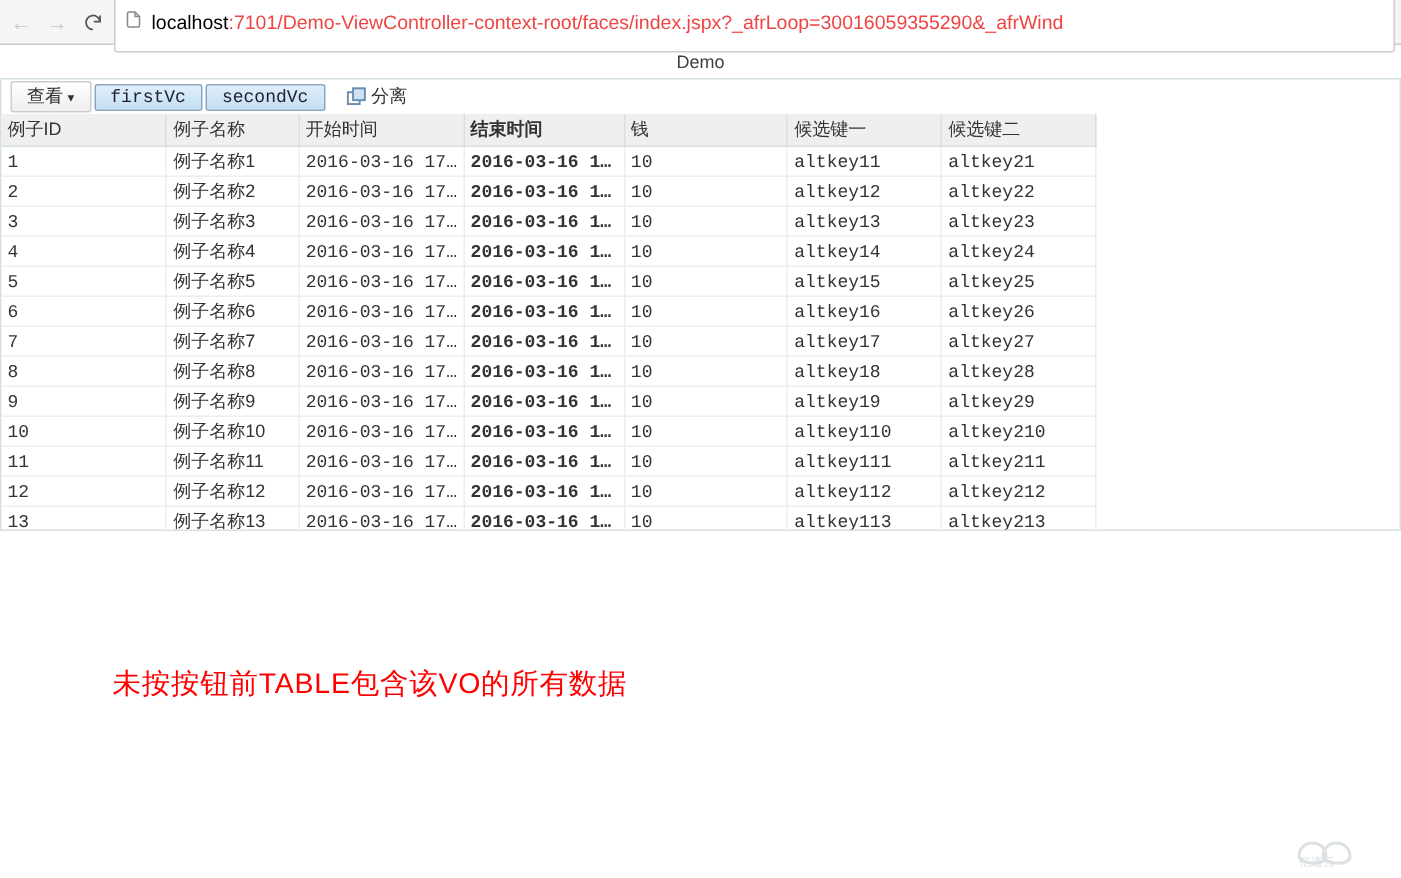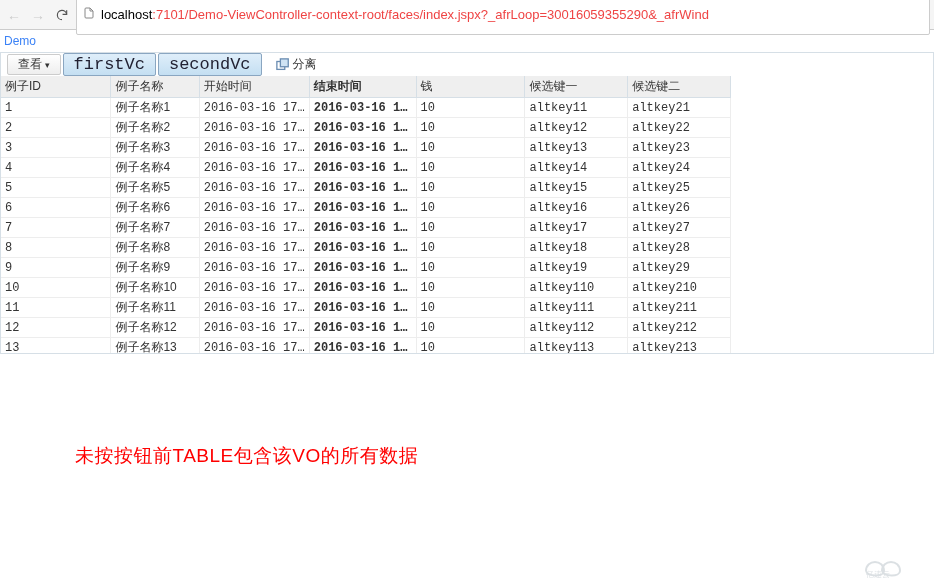--- a/index.html
+++ b/index.html
@@ -46,23 +46,24 @@
       font-size: 13px;
       color: #333;
       overflow: hidden;
       white-space: nowrap;
     }
     .url-host { font-weight: 400; color: #000; }
     .url-path { color: #ef4444; }
     .doc-icon { width:14px; margin-right:4px; color:#888; }
     
     .page-title {
-      color: #3b82f6;
+      color: #404040;
       font-size: 12px;
       padding: 4px 4px 4px 4px;
+      text-align: center;
     }
     .toolbar {
       display: flex;
       align-items: center;
       padding: 2px 6px;
       height: 24px;
       border: 1px solid #d6dfe6;
       border-bottom: none;
       background: #fff;
       gap: 2px;
@@ -81,21 +82,21 @@
     .dropdown-btn .caret { font-size: 9px; }
     .vc-btn {
       display: inline-flex;
       align-items: center;
       padding: 1px 10px;
       border: 1px solid #8aa6c1;
       border-radius: 2px;
       background: linear-gradient(#dfeefa, #c4dff2);
       cursor: pointer;
       font-family: "Courier New", monospace;
-      font-size: 17px;
+      font-size: 12px;
       color: #223;
     }
     .vc-btn:first-of-type { margin-left: 18px; }
     .detach-group {
       display: inline-flex;
       align-items: center;
       margin-left: 12px;
       cursor: pointer;
       gap: 3px;
       color: #333;

